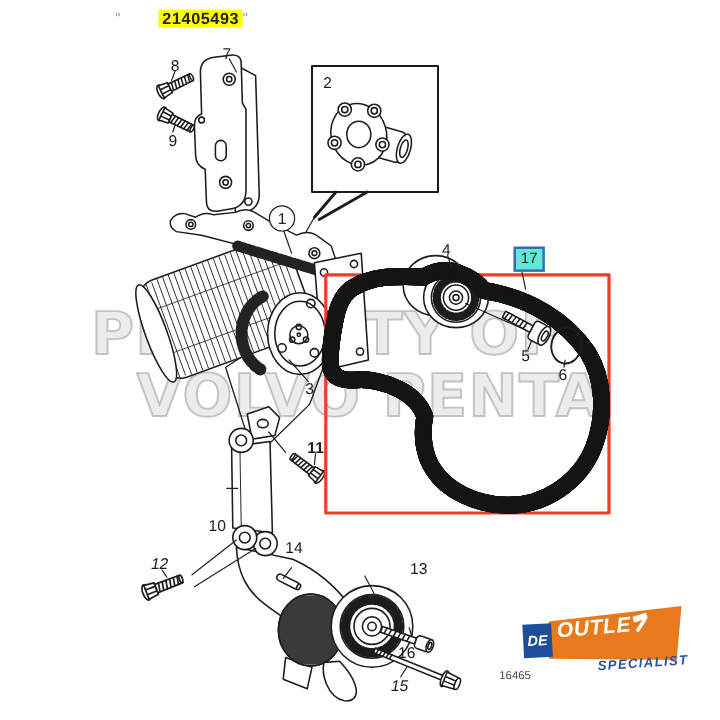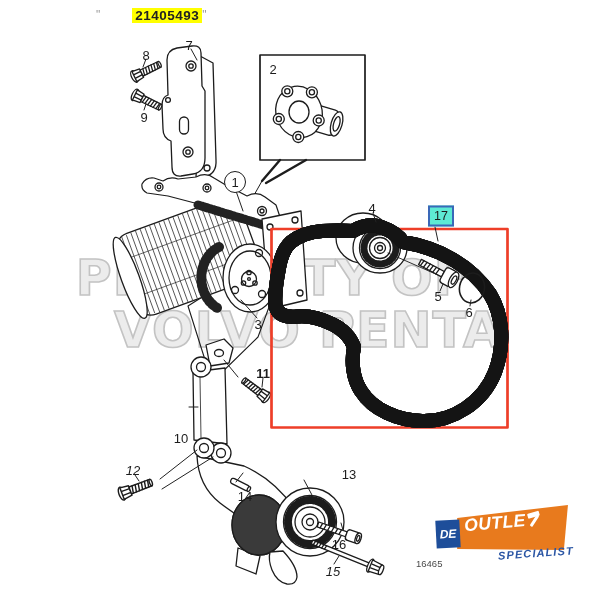--- a/index.html
+++ b/index.html
@@ -310,21 +310,21 @@
   <div class="lbl" style="left:372px;top:208px;">4</div>
   <div class="lbl" style="left:438px;top:296px;">5</div>
   <div class="lbl" style="left:469px;top:312px;">6</div>
   <div class="lbl" style="left:189px;top:45px;">7</div>
   <div class="lbl" style="left:146px;top:55px;">8</div>
   <div class="lbl" style="left:144px;top:117px;">9</div>
   <div class="lbl" style="left:181px;top:424px;margin-top:14px;">10</div>
   <div class="lbl" style="left:263px;top:373px;font-weight:bold;">11</div>
   <div class="lbl" style="left:133px;top:470px;font-style:italic;">12</div>
   <div class="lbl" style="left:301px;top:474px;margin-left:48px;">13</div>
-  <div class="lbl" style="left:245px;top:496px;">14</div>
+  <div class="lbl" style="left:245px;top:456px;">14</div>
   <div class="lbl" style="left:333px;top:571px;font-style:italic;">15</div>
   <div class="lbl" style="left:339px;top:544px;">16</div>
   <div class="lbl box17" style="left:441px;top:216px;">17</div>
 
   <div class="fignum">16465</div>
 
   <div class="logo">
     <div class="logo-banner"></div>
     <div class="logo-de">DE</div>
     <div class="logo-outlet"><span>OUTLE</span><span class="hammer"><span class="handle"></span><span class="head"></span></span></div>

